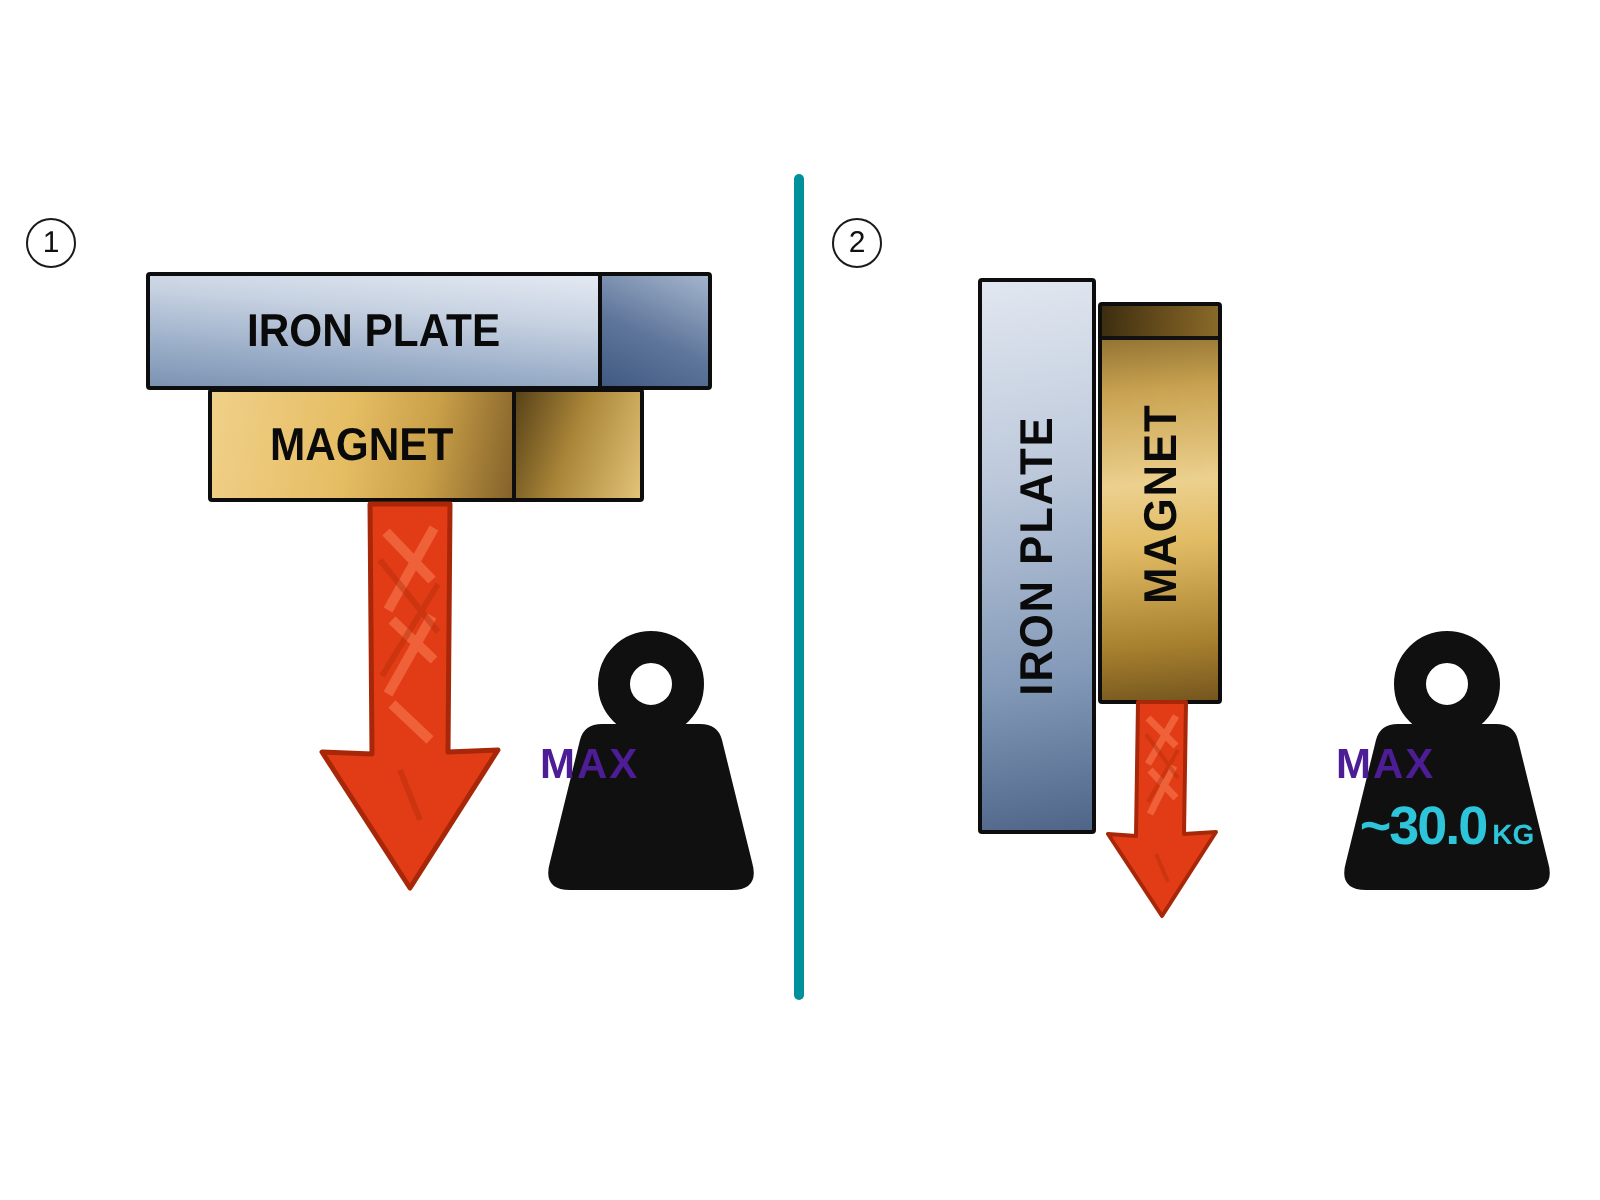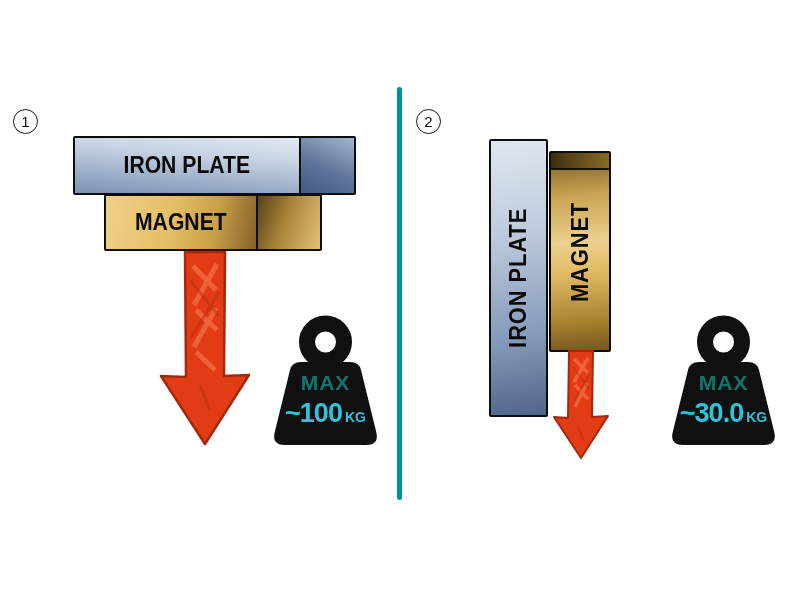--- a/index.html
+++ b/index.html
@@ -107,22 +107,21 @@
   }
   .magnet-label-v { position: relative; }
 
   
   .weight { position: absolute; width: 111px; height: 132px; }
   .weight-1 { left: 270px; top: 315px; }
   .weight-2 { left: 668px; top: 315px; }
   .weight svg { position: absolute; left: 0; top: 0; }
   .weight .max {
     position: absolute; left: 0; right: 0; top: 56px;
-    text-align: center;
-    font-weight: bold; font-size: 21px; color: #0f766e;
+    font-weight: bold; font-size: 21px; color: #4c1d95;
     letter-spacing: 1px;
   }
   .weight .val {
     position: absolute; left: 0; right: 0; top: 83px;
     text-align: center;
     font-weight: bold; color: #2ec4d9;
     white-space: nowrap;
   }
   .weight .val .num { font-size: 27px; letter-spacing: -1px; }
   .weight .val .unit { font-size: 14px; margin-left: 3px; }
@@ -155,23 +154,20 @@
     <path d="M38 16 L61 40 M62 14 L39 55 M41 60 L62 80 M61 58 L39 97 M41 102 L60 120" stroke="#ff8f63" stroke-width="5" opacity="0.45" fill="none"></path>
     <path d="M35 30 L64 66 M64 42 L36 88 M45 135 L55 160" stroke="#b02a08" stroke-width="3" opacity="0.4" fill="none"></path>
   </svg>
 
   <div class="weight weight-1">
     <svg width="111" height="132" viewBox="0 0 111 132">
       <circle cx="55.5" cy="27" r="18.5" fill="none" stroke="#101010" stroke-width="16"></circle>
       <path d="M31 47 L80 47 Q 89 47 91 55 L 106 116 Q 110 130 96 130 L 15 130 Q 1 130 5 116 L 20 55 Q 22 47 31 47 Z" fill="#101010"></path>
     </svg>
     <div class="max">MAX</div>
-    <div class="val">
-      <span class="num">~100</span><span class="unit">KG</span>
-    </div>
   </div>
 
   <div class="badge badge-2">2</div>
 
   <div class="iron-plate-v">
     <span class="plate-label-v">IRON PLATE</span>
   </div>
 
   <div class="magnet-v">
     <div class="magnet-v-cap"></div>

